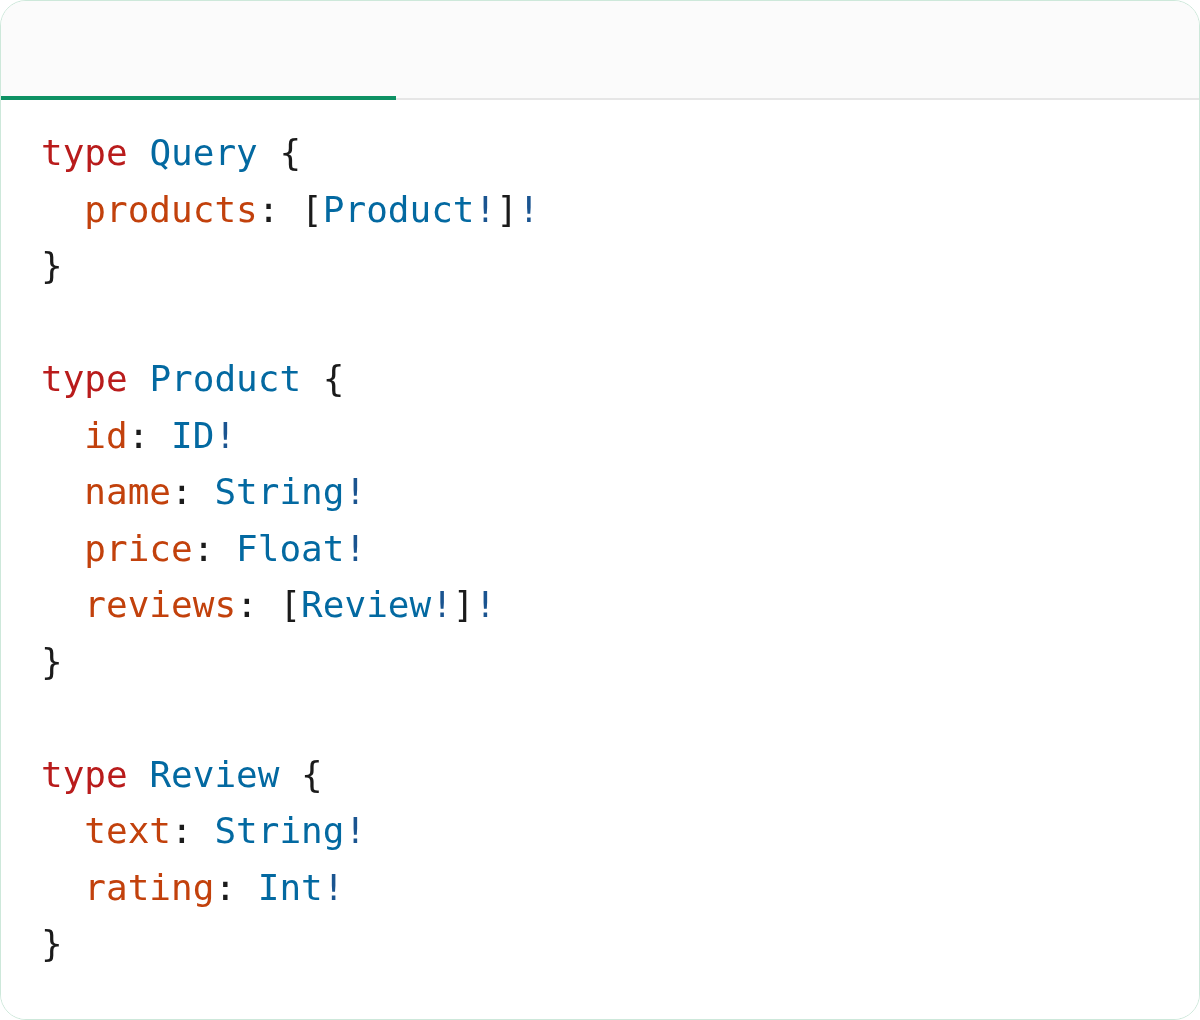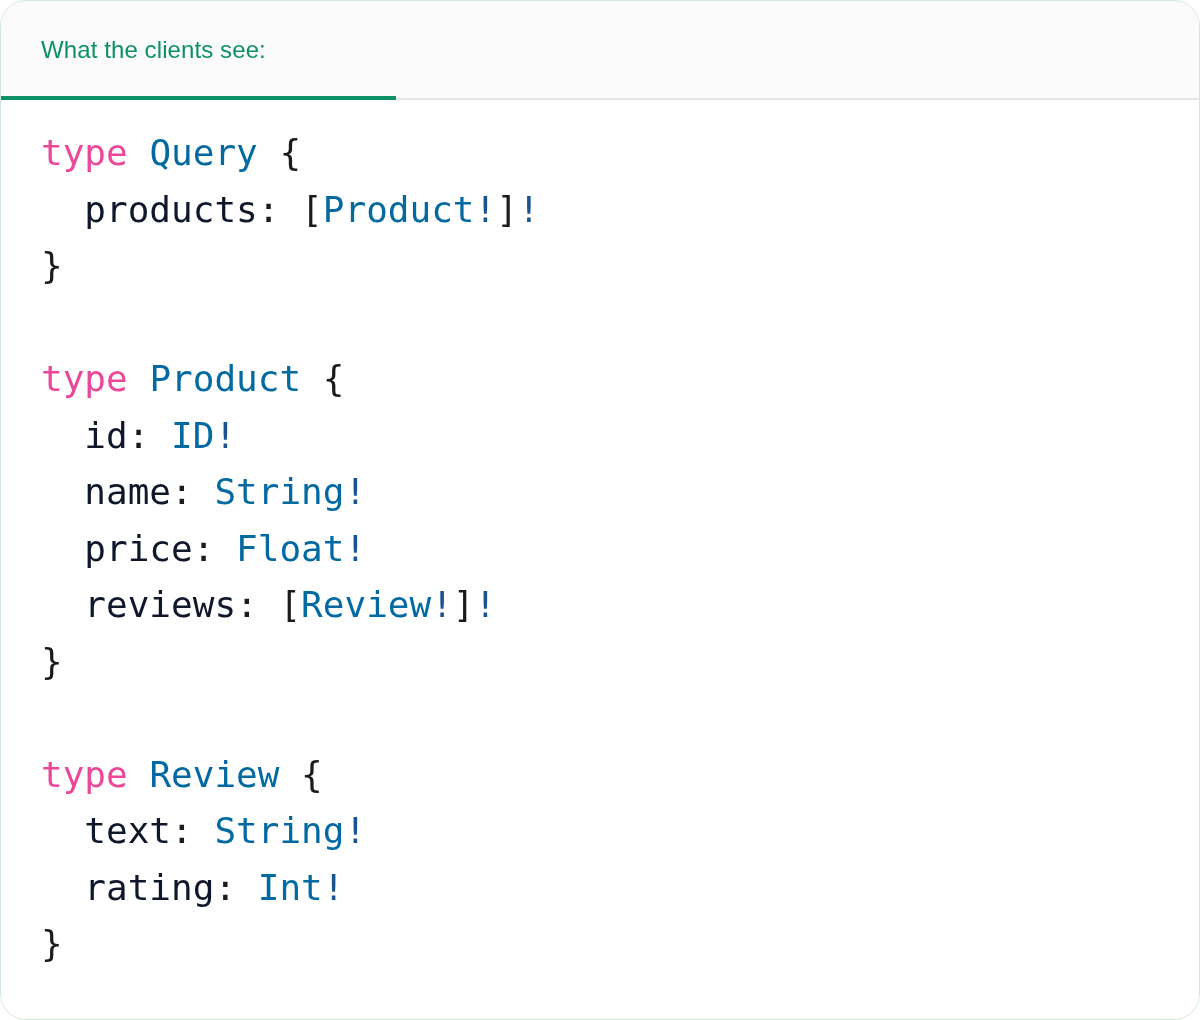--- a/index.html
+++ b/index.html
@@ -81,34 +81,33 @@
     font-size: 36px;
     line-height: 56.5px;
     font-weight: 500;
     color: #1b1b1b;
     white-space: pre;
     -webkit-font-smoothing: antialiased;
   }
   .ln { display: block; height: 56.5px; }
   .ln.blank { height: 56.5px; }
 
-  .tok-kw    { color: #ec4899; }   
+  .tok-kw    { color: #b91c1c; }   
   .tok-type  { color: #0369a1; }   
-  .tok-field { color: #0f172a; }   
+  .tok-field { color: #c2410c; }   
   .tok-punc  { color: #1b1b1b; }   
   .tok-bang  { color: #1a5490; }   
 </style>
 </head>
 <body>
 
 <div class="card">
 
   <div class="tabbar">
     <div class="tab">
-      <span class="tab-label">What the clients see:</span>
       <span class="tab-underline"></span>
     </div>
   </div>
 
   <div class="code-area">
     <pre class="code" id="code-block"><span class="ln"><span class="tok-kw">type</span><span class="tok-punc"> </span><span class="tok-type">Query</span><span class="tok-punc"> {</span></span><span class="ln"><span class="tok-field">  products</span><span class="tok-punc">: [</span><span class="tok-type">Product</span><span class="tok-bang">!</span><span class="tok-punc">]</span><span class="tok-bang">!</span></span><span class="ln"><span class="tok-punc">}</span></span><span class="ln blank">&nbsp;</span><span class="ln"><span class="tok-kw">type</span><span class="tok-punc"> </span><span class="tok-type">Product</span><span class="tok-punc"> {</span></span><span class="ln"><span class="tok-field">  id</span><span class="tok-punc">: </span><span class="tok-type">ID</span><span class="tok-bang">!</span></span><span class="ln"><span class="tok-field">  name</span><span class="tok-punc">: </span><span class="tok-type">String</span><span class="tok-bang">!</span></span><span class="ln"><span class="tok-field">  price</span><span class="tok-punc">: </span><span class="tok-type">Float</span><span class="tok-bang">!</span></span><span class="ln"><span class="tok-field">  reviews</span><span class="tok-punc">: [</span><span class="tok-type">Review</span><span class="tok-bang">!</span><span class="tok-punc">]</span><span class="tok-bang">!</span></span><span class="ln"><span class="tok-punc">}</span></span><span class="ln blank">&nbsp;</span><span class="ln"><span class="tok-kw">type</span><span class="tok-punc"> </span><span class="tok-type">Review</span><span class="tok-punc"> {</span></span><span class="ln"><span class="tok-field">  text</span><span class="tok-punc">: </span><span class="tok-type">String</span><span class="tok-bang">!</span></span><span class="ln"><span class="tok-field">  rating</span><span class="tok-punc">: </span><span class="tok-type">Int</span><span class="tok-bang">!</span></span><span class="ln"><span class="tok-punc">}</span></span></pre>
   </div>
 
 </div>
 

